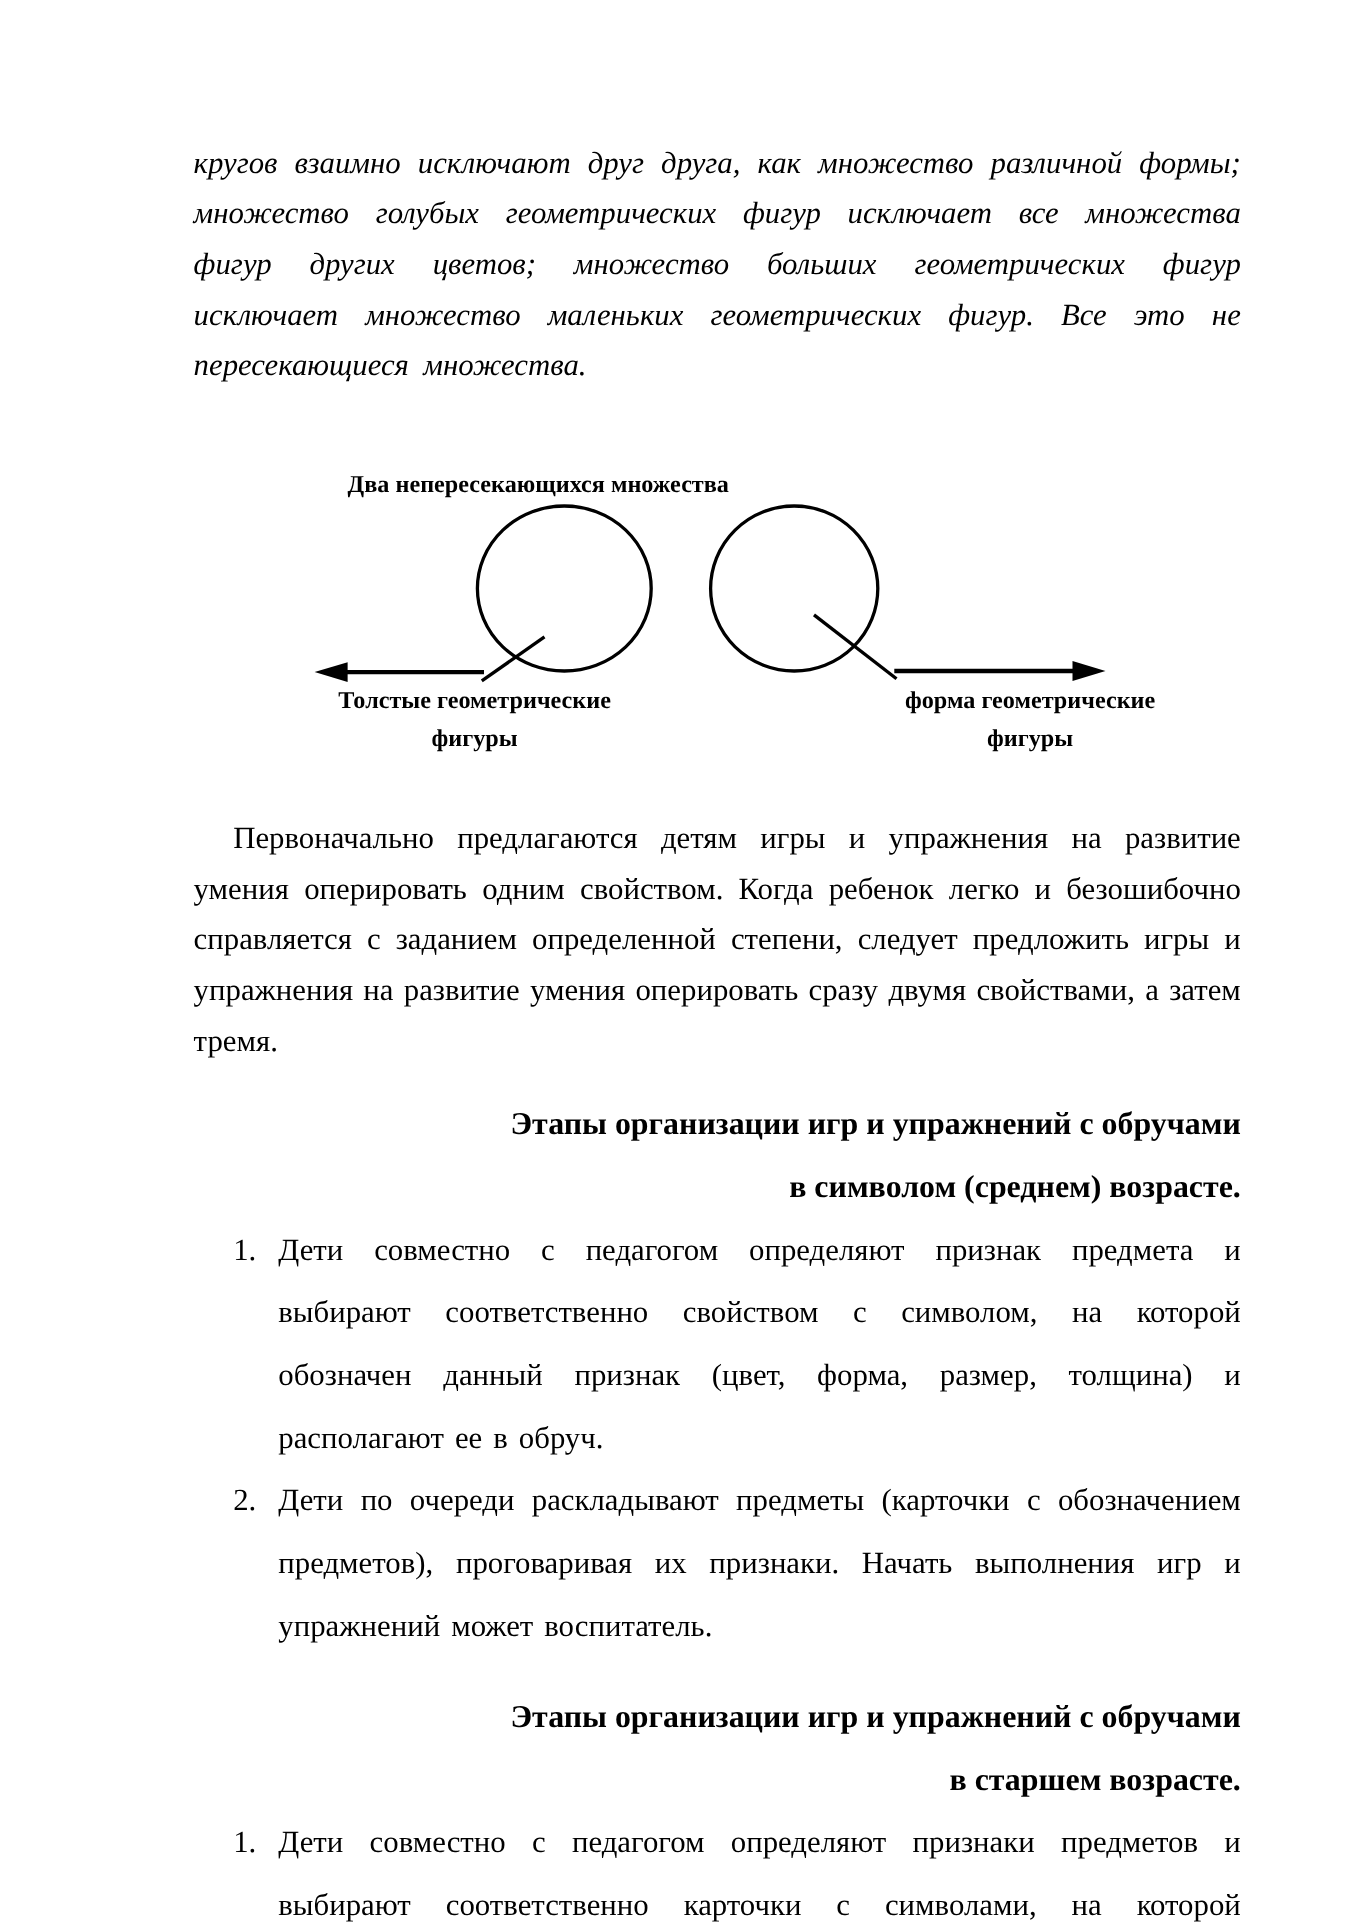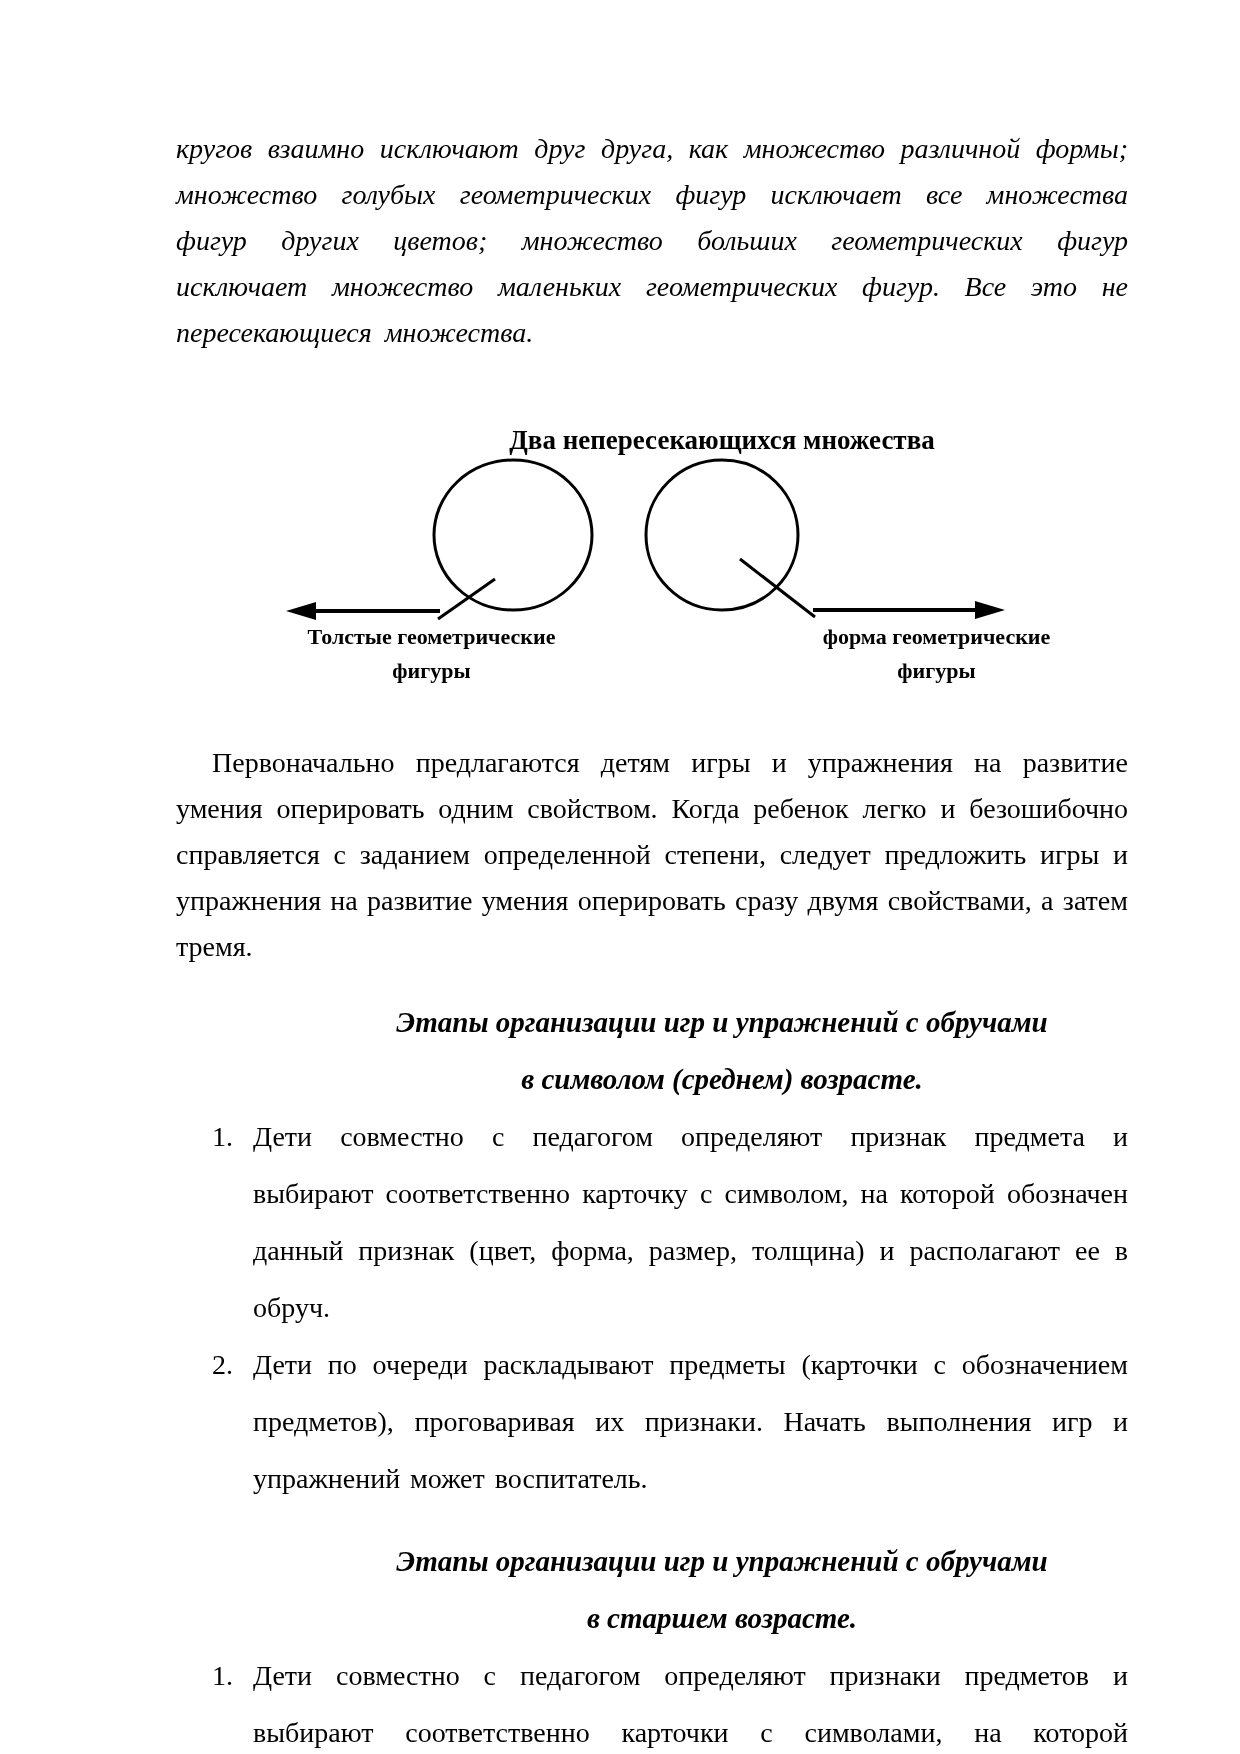--- a/index.html
+++ b/index.html
@@ -29,24 +29,24 @@
     word-spacing:2px;
   }
   
   .diagram{
     position:relative;
     height:270px;
     margin-top:66px;
     margin-bottom:48px;
   }
   .diagram-title{
-    text-align:center;
+    text-align:left;
     padding-left:140px;
     font-weight:bold;
-    font-size:27px;
+    font-size:22px;
     line-height:36px;
   }
   .diagram svg{
     position:absolute;
     left:0;top:0;
     width:888px;height:270px;
   }
   .set-label{
     position:absolute;
     top:198px;
@@ -54,24 +54,23 @@
     text-align:center;
     font-weight:bold;
     font-size:22px;
     line-height:34px;
   }
   .set-label.left{left:83px;}
   .set-label.right{left:588px;}
   
   .stage-heading{
     margin-top:24px;
-    text-align:center;
+    text-align:right;
     padding-left:140px;
     font-weight:bold;
-    font-style:italic;
     font-size:29px;
     line-height:57px;
   }
   .stage-heading.second{margin-top:26px;}
   
   .num-list{margin:0;}
   .num-item{
     position:relative;
     margin-left:77px;
     text-align:justify;
@@ -122,21 +121,21 @@
   <p class="para main">Первоначально предлагаются детям игры и упражнения на развитие умения оперировать одним свойством. Когда ребенок легко и безошибочно справляется с заданием определенной степени, следует предложить игры и упражнения на развитие умения оперировать сразу двумя свойствами, а затем тремя.</p>
 
   <div class="stage-heading">
     <div>Этапы организации игр и упражнений с обручами</div>
     <div>в символом (среднем) возрасте.</div>
   </div>
 
   <div class="num-list">
     <div class="num-item">
       <span class="num">1.</span>
-      <span>Дети совместно с педагогом  определяют признак предмета и выбирают соответственно карточку с  символом, на которой обозначен данный признак (цвет, форма, размер, толщина) и располагают ее в обруч.</span>
+      <span>Дети совместно с педагогом  определяют признак предмета и выбирают соответственно свойством с  символом, на которой обозначен данный признак (цвет, форма, размер, толщина) и располагают ее в обруч.</span>
     </div>
     <div class="num-item">
       <span class="num">2.</span>
       <span>Дети по очереди раскладывают  предметы (карточки с обозначением предметов), проговаривая их признаки. Начать выполнения игр и упражнений  может воспитатель.</span>
     </div>
   </div>
 
   <div class="stage-heading second">
     <div>Этапы организации игр и упражнений с обручами</div>
     <div>в старшем возрасте.</div>

